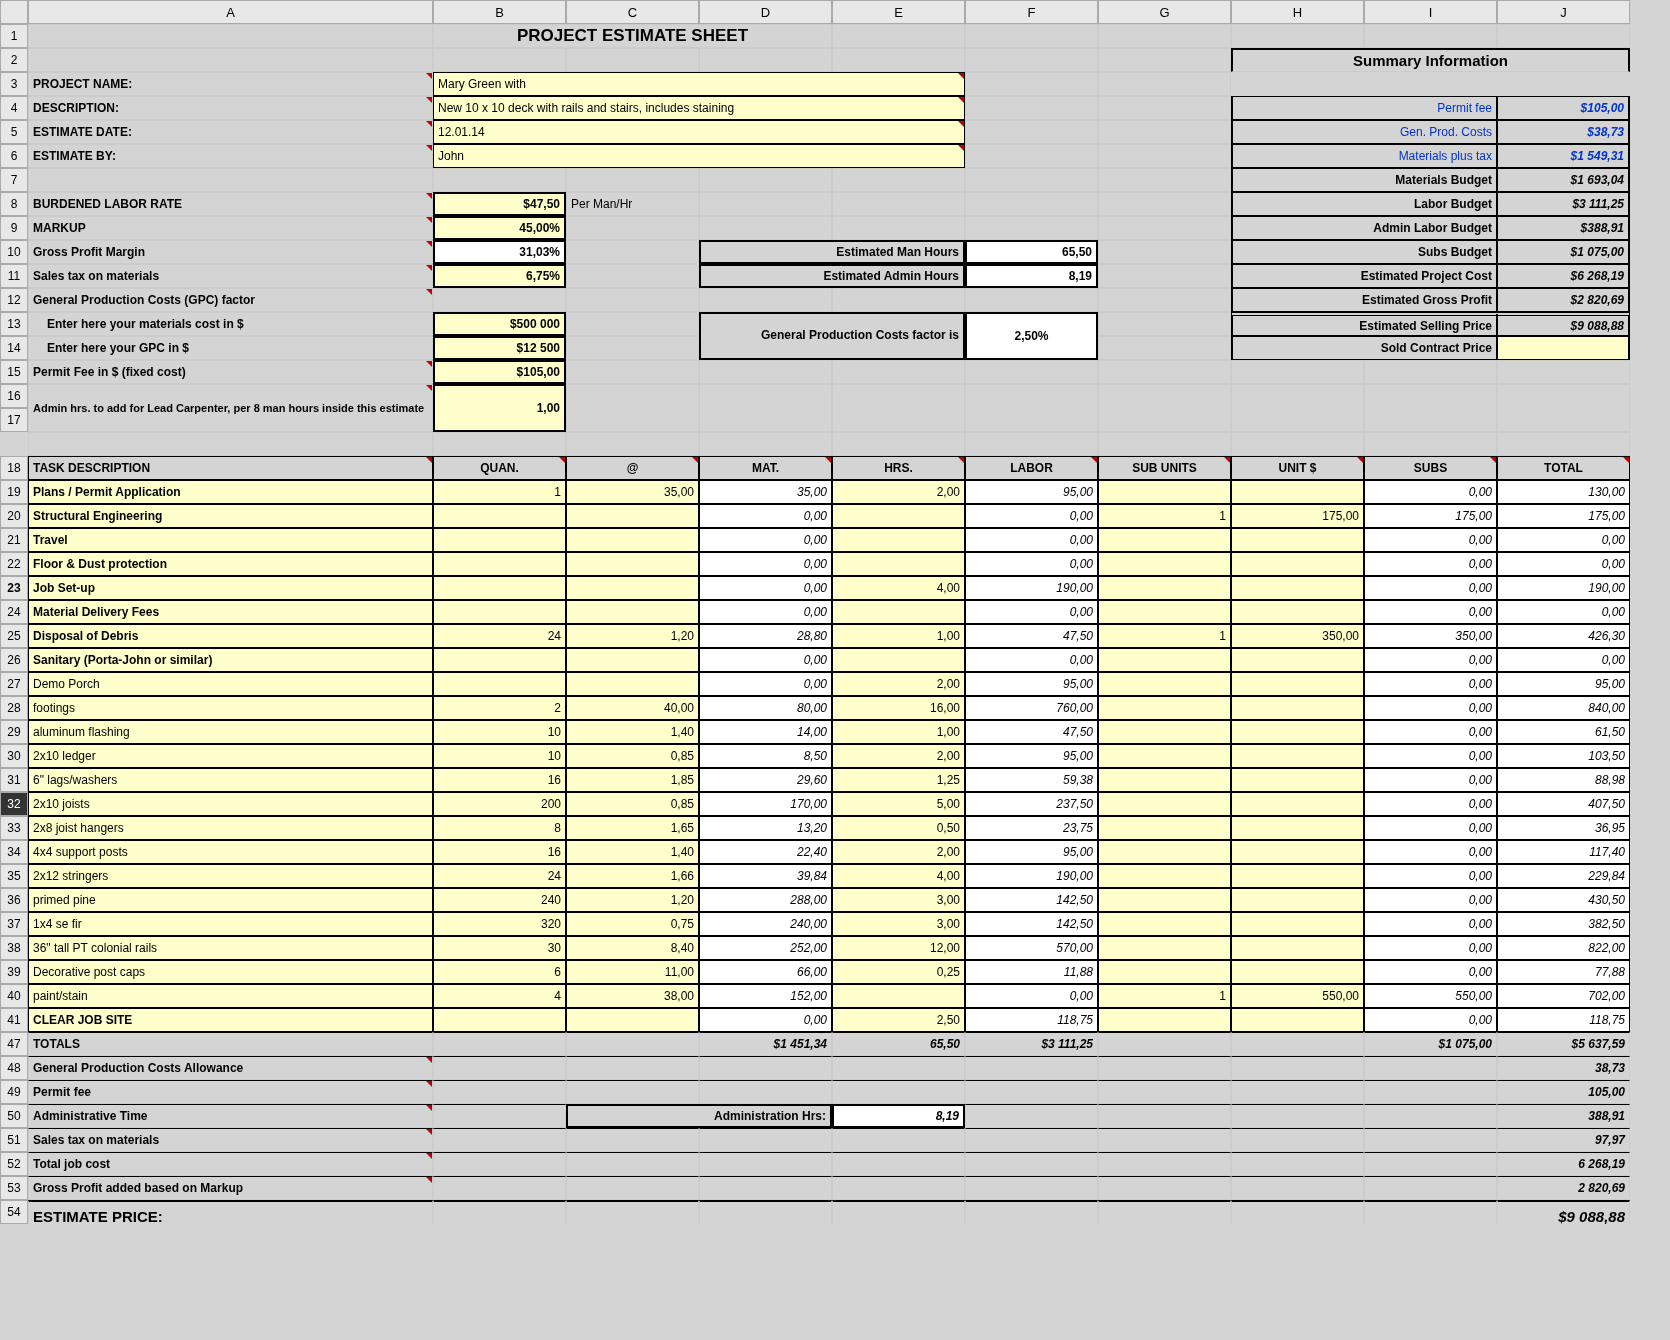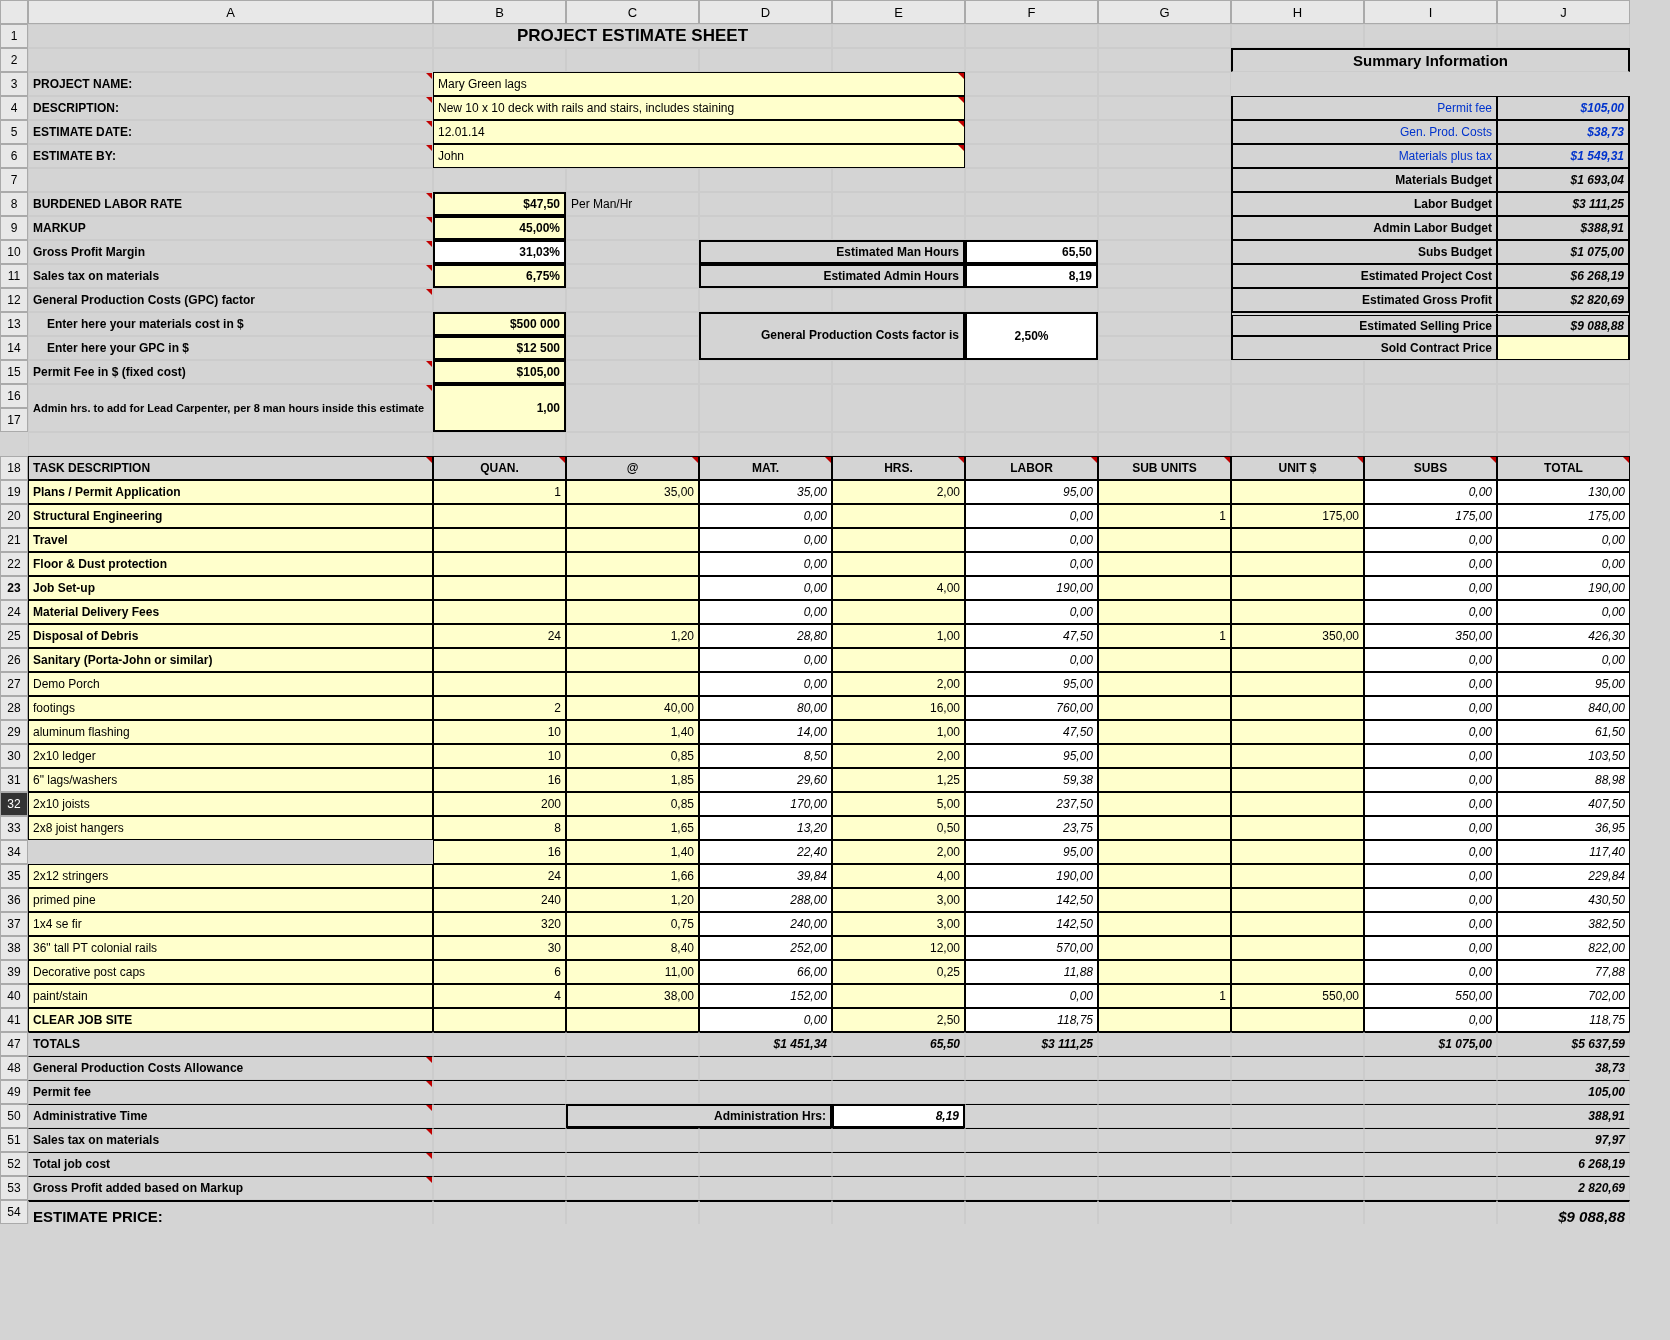--- a/index.html
+++ b/index.html
@@ -105,21 +105,21 @@
     <div class="cell" style="grid-column: 2;"></div>
     <div class="cell" style="grid-column: 3;"></div>
     <div class="cell" style="grid-column: 4;"></div>
     <div class="cell" style="grid-column: 5;"></div>
     <div class="cell" style="grid-column: 6;"></div>
     <div class="cell" style="grid-column: 7;"></div>
     <div class="cell" style="grid-column: 8;"></div>
     <div class="cell bold center b-thick-lr b-thick-t fs15" style="grid-column: 9 / 12;">Summary Information</div>
     <div class="rowhdr" style="grid-column: 1;">3</div>
     <div class="cell bold tri" style="grid-column: 2;">PROJECT NAME:</div>
-    <div class="cell yellow b-black tri" style="grid-column: 3 / 7;">Mary Green lags</div>
+    <div class="cell yellow b-black tri" style="grid-column: 3 / 7;">Mary Green with</div>
     <div class="cell" style="grid-column: 7;"></div>
     <div class="cell" style="grid-column: 8;"></div>
     <div class="rowhdr" style="grid-column: 1;">4</div>
     <div class="cell bold tri" style="grid-column: 2;">DESCRIPTION:</div>
     <div class="cell yellow b-black tri" style="grid-column: 3 / 7;">New 10 x 10 deck with rails and stairs, includes staining</div>
     <div class="cell" style="grid-column: 7;"></div>
     <div class="cell" style="grid-column: 8;"></div>
     <div class="cell blue right b-black" style="grid-column: 9 / 11; border-left: 2px solid rgb(0, 0, 0);">Permit fee</div>
     <div class="cell blue bold italic right b-black" style="grid-column: 11; border-right: 2px solid rgb(0, 0, 0);">$105,00</div>
     <div class="rowhdr" style="grid-column: 1;">5</div>
@@ -413,20 +413,21 @@
     <div class="cell right b-black yellow" style="grid-column: 3;">8</div>
     <div class="cell right b-black yellow" style="grid-column: 4;">1,65</div>
     <div class="cell right b-black white italic" style="grid-column: 5;">13,20</div>
     <div class="cell right b-black yellow" style="grid-column: 6;">0,50</div>
     <div class="cell right b-black white italic" style="grid-column: 7;">23,75</div>
     <div class="cell right b-black yellow" style="grid-column: 8;"></div>
     <div class="cell right b-black yellow" style="grid-column: 9;"></div>
     <div class="cell right b-black white italic" style="grid-column: 10;">0,00</div>
     <div class="cell right b-black white italic" style="grid-column: 11;">36,95</div>
     <div class="rowhdr" style="grid-column: 1;">34</div>
+    <div class="cell yellow b-black" style="grid-column: 2;">4x4 support posts</div>
     <div class="cell right b-black yellow" style="grid-column: 3;">16</div>
     <div class="cell right b-black yellow" style="grid-column: 4;">1,40</div>
     <div class="cell right b-black white italic" style="grid-column: 5;">22,40</div>
     <div class="cell right b-black yellow" style="grid-column: 6;">2,00</div>
     <div class="cell right b-black white italic" style="grid-column: 7;">95,00</div>
     <div class="cell right b-black yellow" style="grid-column: 8;"></div>
     <div class="cell right b-black yellow" style="grid-column: 9;"></div>
     <div class="cell right b-black white italic" style="grid-column: 10;">0,00</div>
     <div class="cell right b-black white italic" style="grid-column: 11;">117,40</div>
     <div class="rowhdr" style="grid-column: 1;">35</div>

